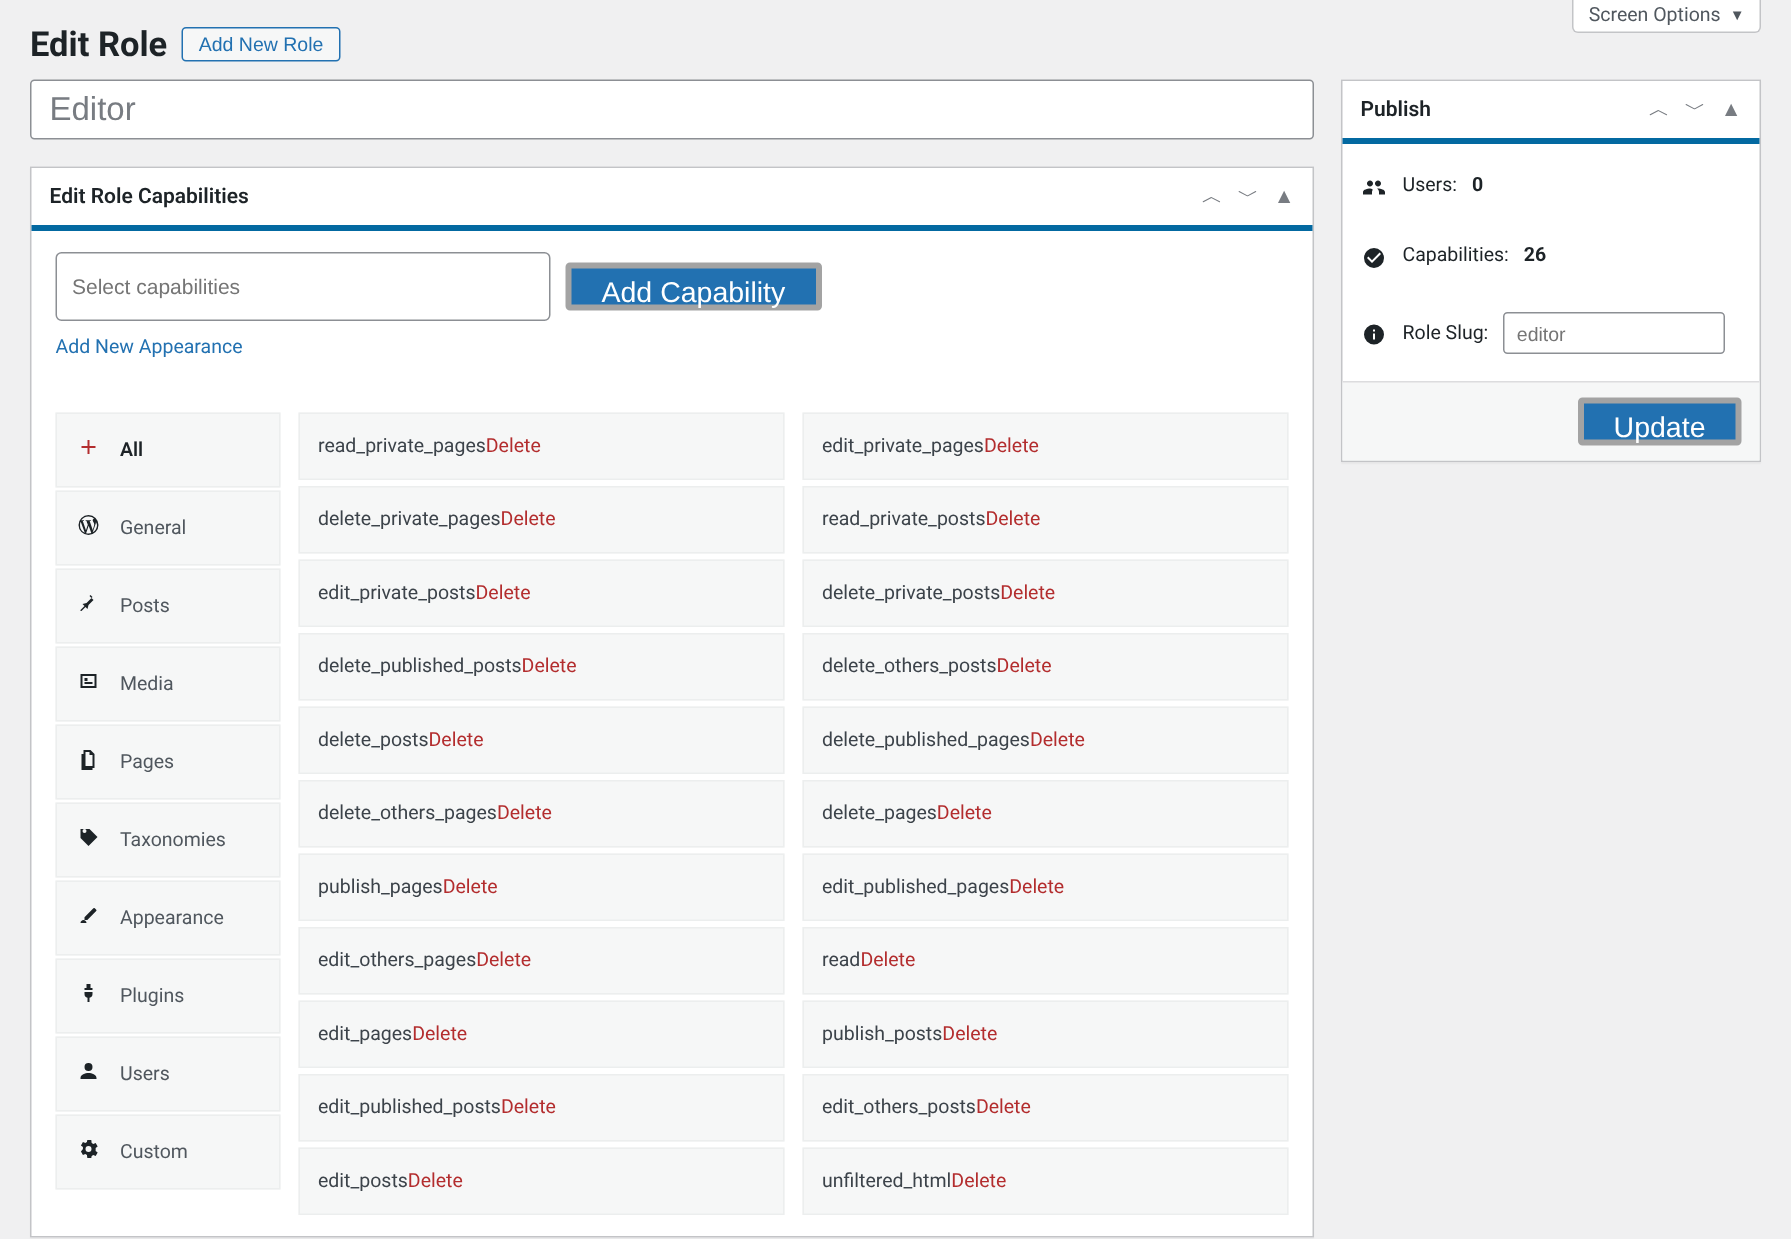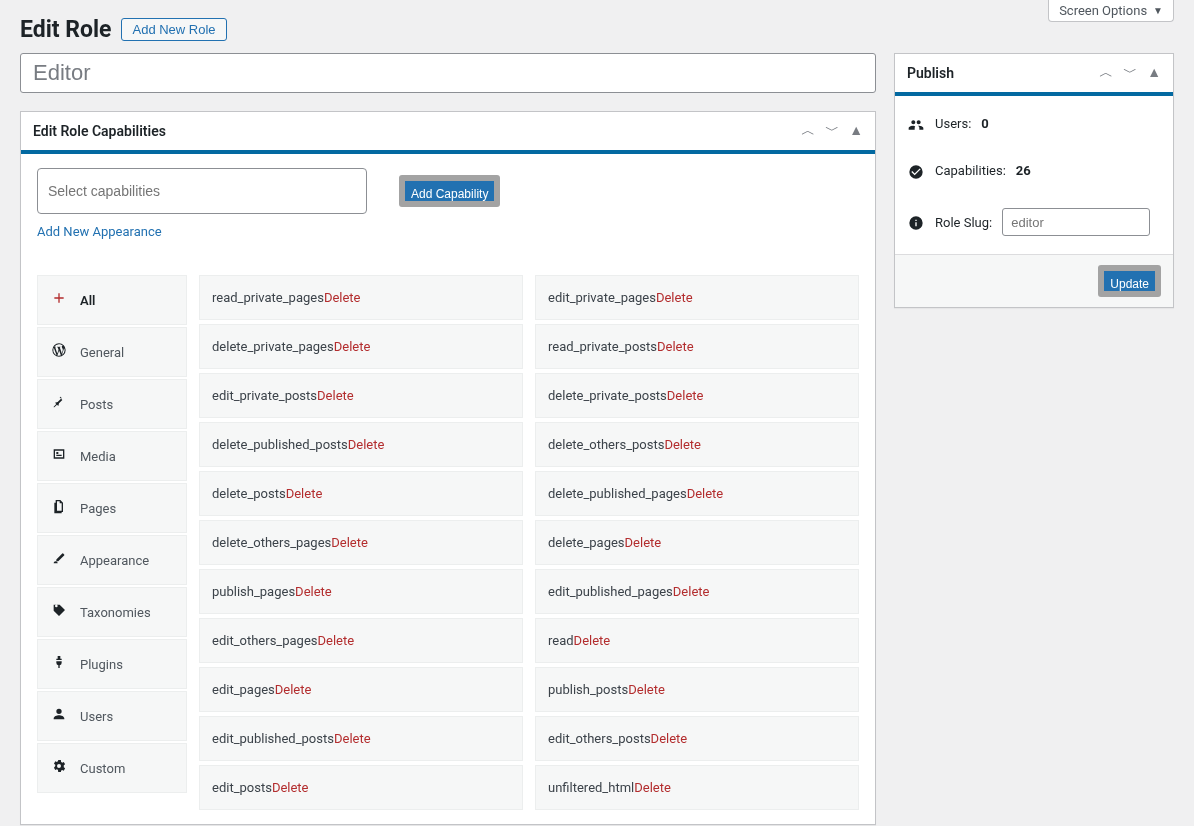--- a/index.html
+++ b/index.html
@@ -93,36 +93,36 @@
     font-weight: 600;
     color: #1d2327;
   }
   .pb-controls { display: flex; gap: 10px; color: #787c82; }
   .pb-controls span { cursor: pointer; font-size: 14px; }
   .tri-up { font-size: 11px; }
 
   .postbox-body { padding: 14px 16px; }
 
   
-  .cap-input-row { display: flex; gap: 32px; align-items: center; }
+  .cap-input-row { display: flex; gap: 10px; align-items: center; }
   .cap-input {
     flex: 0 0 330px;
     height: 46px;
     border: 1px solid #8c8f94;
     border-radius: 4px;
     padding: 0 10px;
     font-size: 14px;
     color: #50575e;
   }
   .btn-primary {
     background: #2271b1;
-    border: 6px solid #a3a3a3;
+    border: 4px solid #a3a3a3;
     color: #fff;
-    padding: 6px 6px;
-    font-size: 12px;
+    padding: 6px 20px;
+    font-size: 19px;
     border-radius: 3px;
     cursor: pointer;
     height: 32px;
   }
   .add-new-cap {
     display: inline-block;
     margin-top: 10px;
     color: #2271b1;
     font-size: 13px;
     text-decoration: none;
@@ -253,29 +253,29 @@
                 <span>Media</span>
               </div>
               <div class="tab">
                 <span class="ico"><svg viewBox="0 0 24 24" width="16" height="16" fill="#1d2327">
                     <path d="M7 3h7l4 4v14H7zM9 5v14h7V8h-3V5H9zM5 7h2v14h9v2H5z"></path>
                   </svg></span>
                 <span>Pages</span>
               </div>
               <div class="tab">
                 <span class="ico"><svg viewBox="0 0 24 24" width="16" height="16" fill="#1d2327">
+                    <path d="M21 12l-9 9-8-8V4h9l8 8zM8 8a2 2 0 100-4 2 2 0 000 4z"></path>
+                  </svg></span>
+                <span>Taxonomies</span>
+              </div>
+              <div class="tab">
+                <span class="ico"><svg viewBox="0 0 24 24" width="16" height="16" fill="#1d2327">
                     <path d="M7 17c-1.66 0-3 1.34-3 3h6c0-1.66-1.34-3-3-3zm13.71-9.29l-2.42-2.42a1 1 0 00-1.41 0L8 14.17V17h2.83l8.88-8.88a1 1 0 000-1.41z"></path>
                   </svg></span>
                 <span>Appearance</span>
-              </div>
-              <div class="tab">
-                <span class="ico"><svg viewBox="0 0 24 24" width="16" height="16" fill="#1d2327">
-                    <path d="M21 12l-9 9-8-8V4h9l8 8zM8 8a2 2 0 100-4 2 2 0 000 4z"></path>
-                  </svg></span>
-                <span>Taxonomies</span>
               </div>
               <div class="tab">
                 <span class="ico"><svg viewBox="0 0 24 24" width="16" height="16" fill="#1d2327">
                     <path d="M10 3v4H8v2h8V7h-2V3h-2v4h-0V3h-2zm-2 8h8v2a4 4 0 01-3 3.87V21h-2v-4.13A4 4 0 018 13v-2z"></path>
                   </svg></span>
                 <span>Plugins</span>
               </div>
               <div class="tab">
                 <span class="ico"><svg viewBox="0 0 24 24" width="16" height="16" fill="#1d2327">
                     <path d="M12 12a4 4 0 100-8 4 4 0 000 8zm0 2c-3.33 0-8 1.67-8 5v1h16v-1c0-3.33-4.67-5-8-5z"></path>

